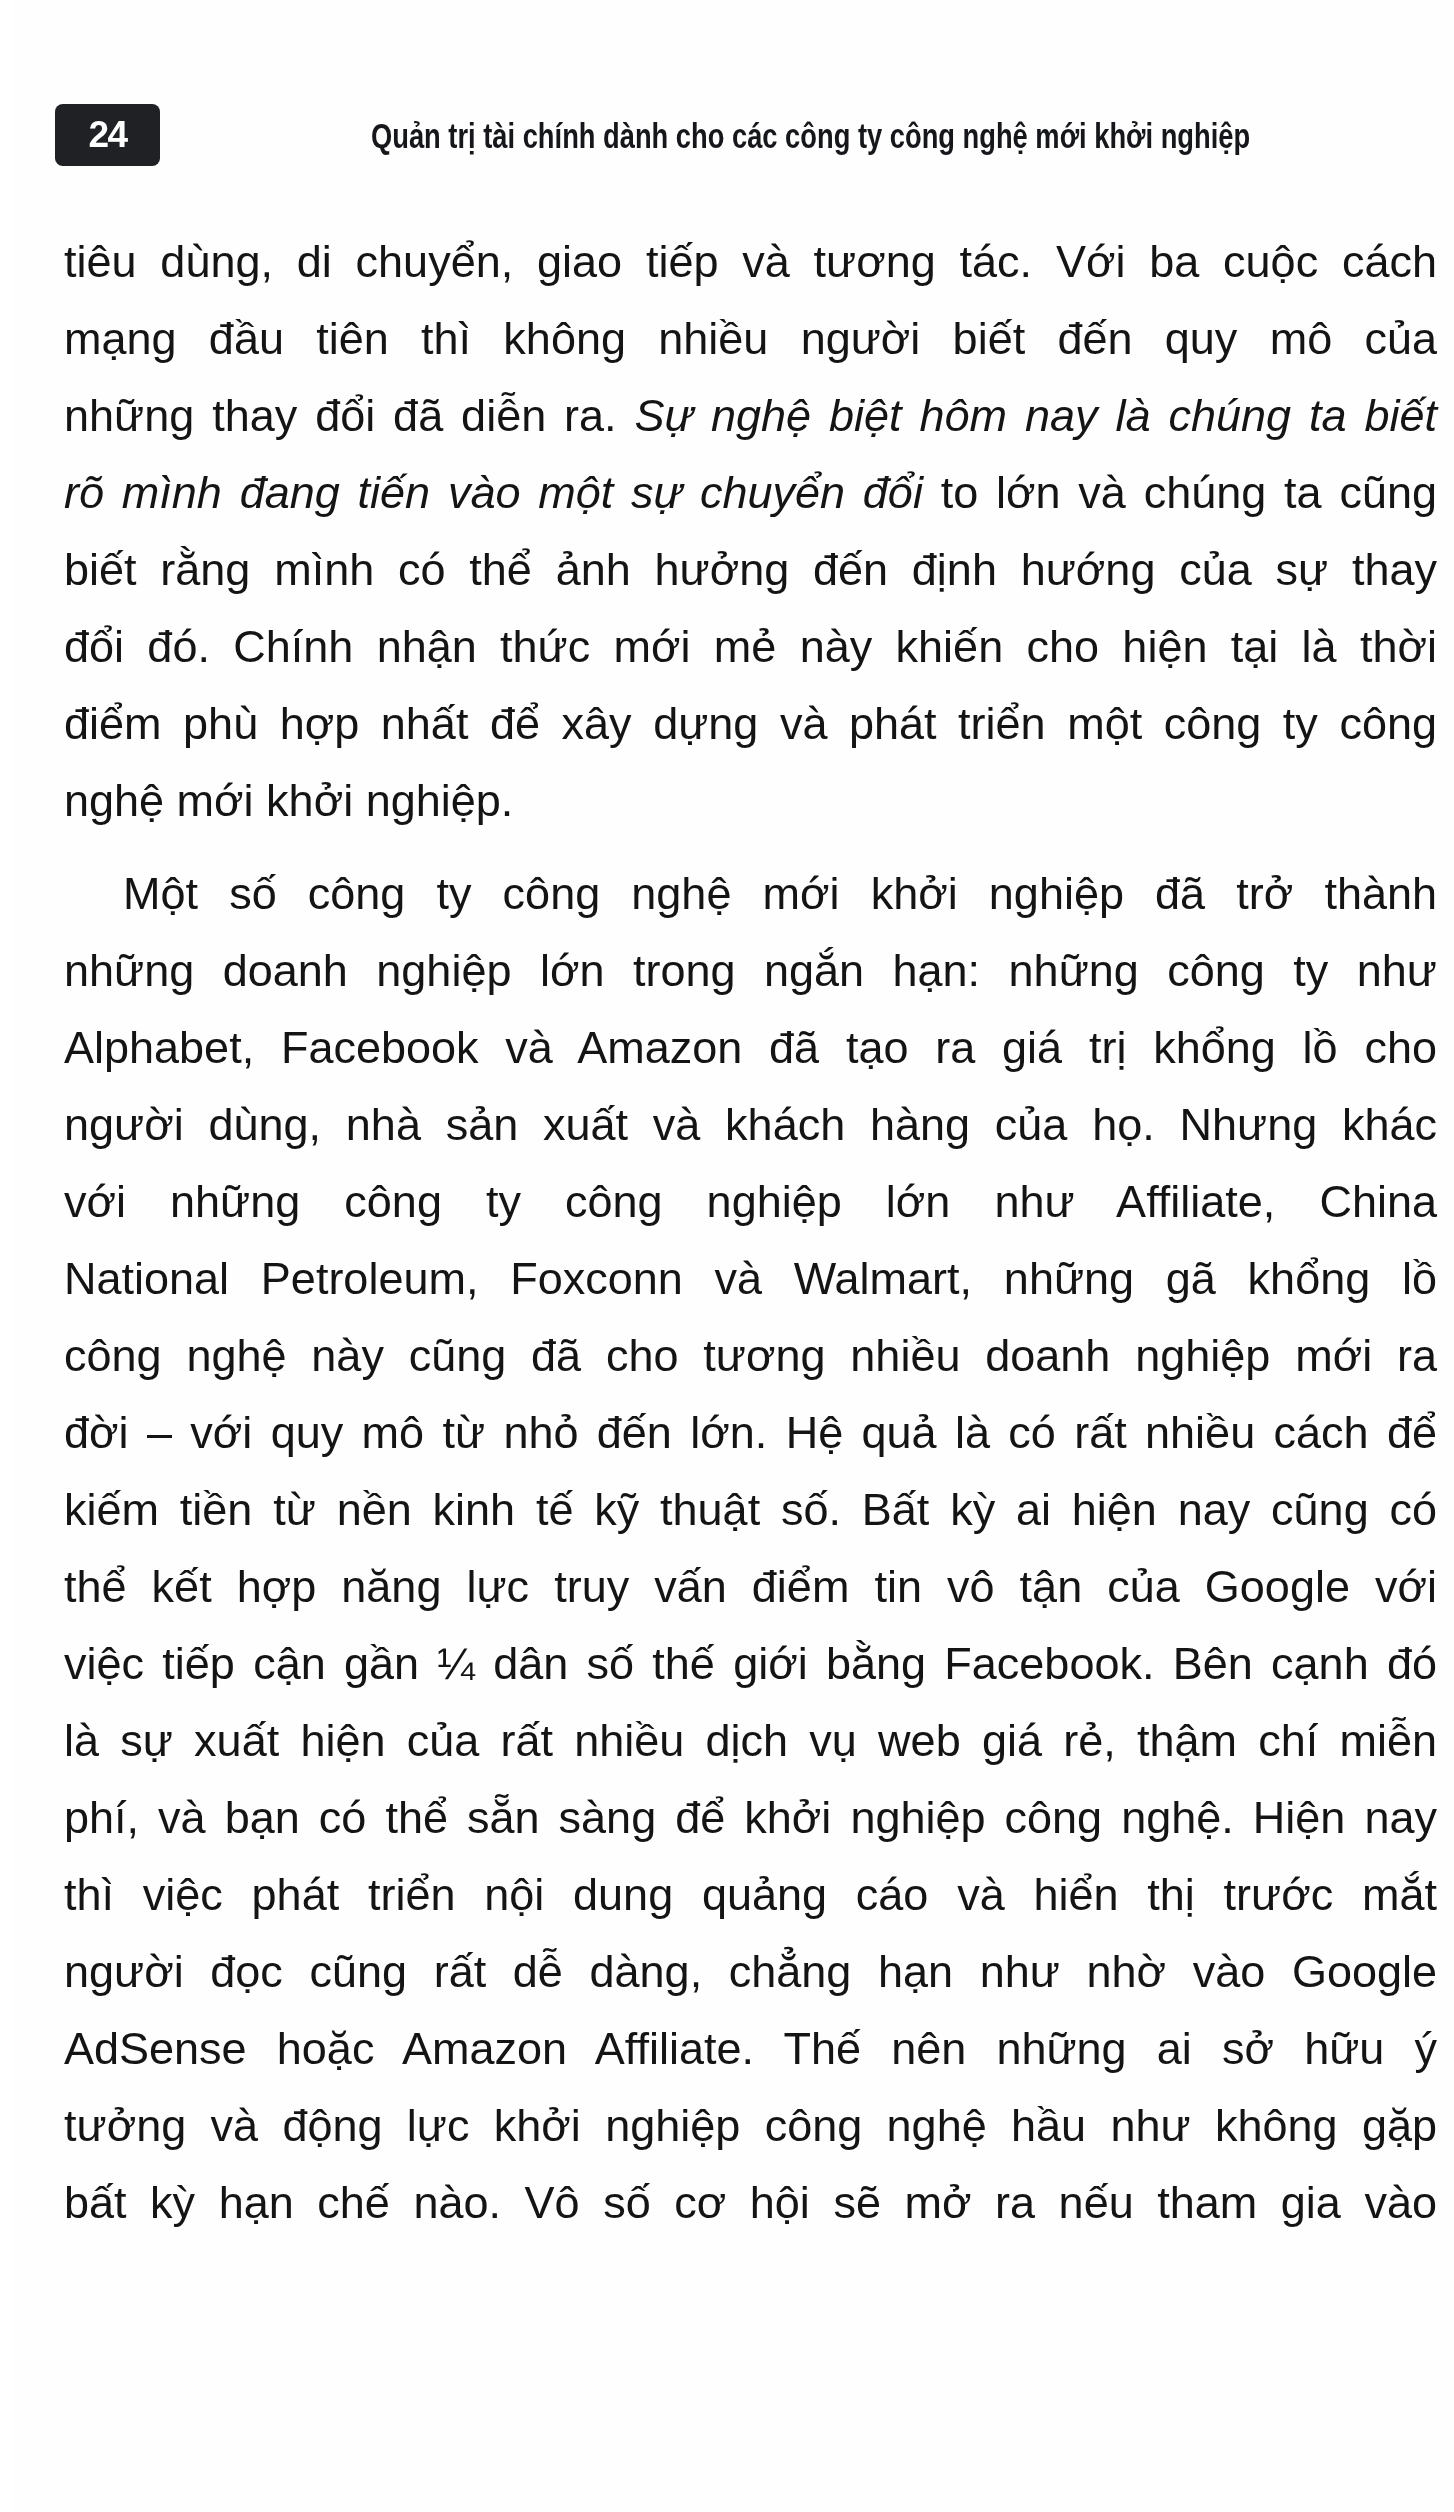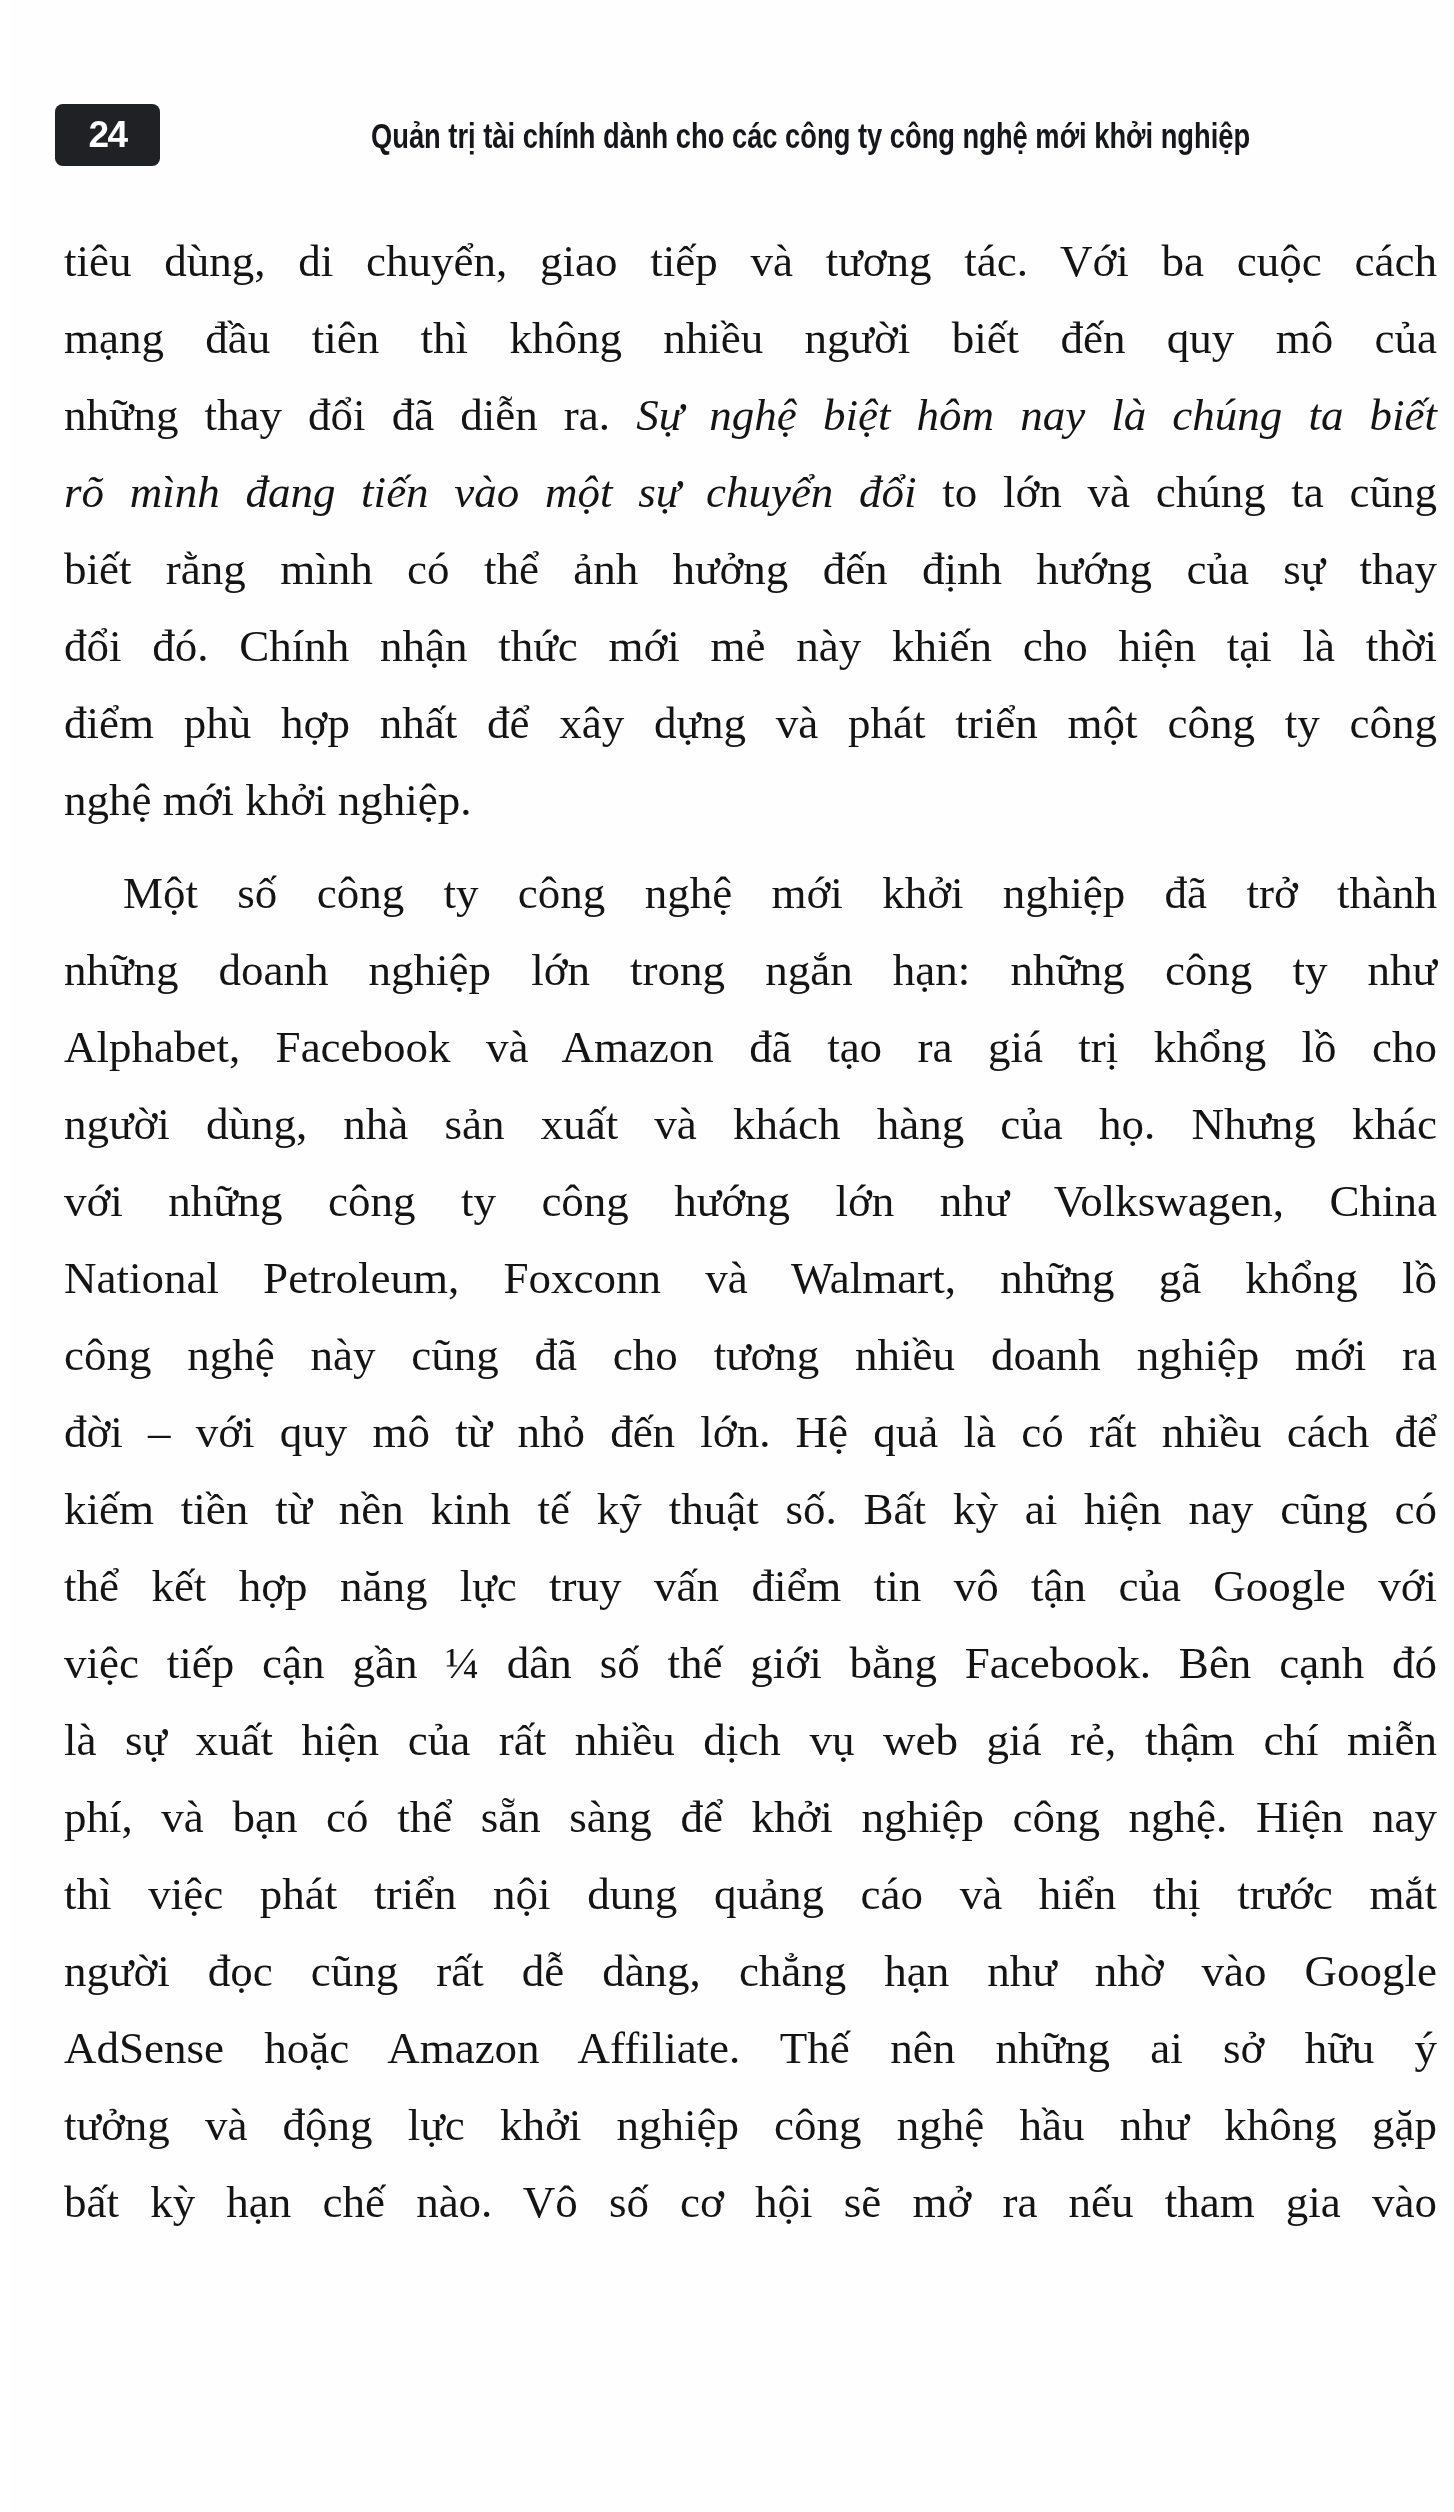--- a/index.html
+++ b/index.html
@@ -55,21 +55,21 @@
     color: #15171b;
     white-space: nowrap;
     transform: scaleX(0.78);
     transform-origin: left center;
   }
   .body-text {
     position: absolute;
     left: 52px;
     top: 223px;
     width: 1373px;
-    font-family: Liberation Serif, serif;
+    font-family: Liberation Sans, sans-serif;
     font-size: 45px;
     color: #141414;
   }
   .line {
     height: 77px;
     line-height: 77px;
     white-space: nowrap;
     text-align: justify;
     text-align-last: justify;
     overflow: visible;
@@ -110,21 +110,21 @@
       <div class="line last">nghệ mới khởi nghiệp.</div>
     </div>
 
     <div class="gap"></div>
 
     <div>
       <div class="line indent">Một số công ty công nghệ mới khởi nghiệp đã trở thành</div>
       <div class="line">những doanh nghiệp lớn trong ngắn hạn: những công ty như</div>
       <div class="line">Alphabet, Facebook và Amazon đã tạo ra giá trị khổng lồ cho</div>
       <div class="line">người dùng, nhà sản xuất và khách hàng của họ. Nhưng khác</div>
-      <div class="line">với những công ty công hướng lớn như Volkswagen, China</div>
+      <div class="line">với những công ty công nghiệp lớn như Affiliate, China</div>
       <div class="line">National Petroleum, Foxconn và Walmart, những gã khổng lồ</div>
       <div class="line">công nghệ này cũng đã cho tương nhiều doanh nghiệp mới ra</div>
       <div class="line">đời – với quy mô từ nhỏ đến lớn. Hệ quả là có rất nhiều cách để</div>
       <div class="line">kiếm tiền từ nền kinh tế kỹ thuật số. Bất kỳ ai hiện nay cũng có</div>
       <div class="line">thể kết hợp năng lực truy vấn điểm tin vô tận của Google với</div>
       <div class="line">việc tiếp cận gần ¼ dân số thế giới bằng Facebook. Bên cạnh đó</div>
       <div class="line">là sự xuất hiện của rất nhiều dịch vụ web giá rẻ, thậm chí miễn</div>
       <div class="line">phí, và bạn có thể sẵn sàng để khởi nghiệp công nghệ. Hiện nay</div>
       <div class="line">thì việc phát triển nội dung quảng cáo và hiển thị trước mắt</div>
       <div class="line">người đọc cũng rất dễ dàng, chẳng hạn như nhờ vào Google</div>

